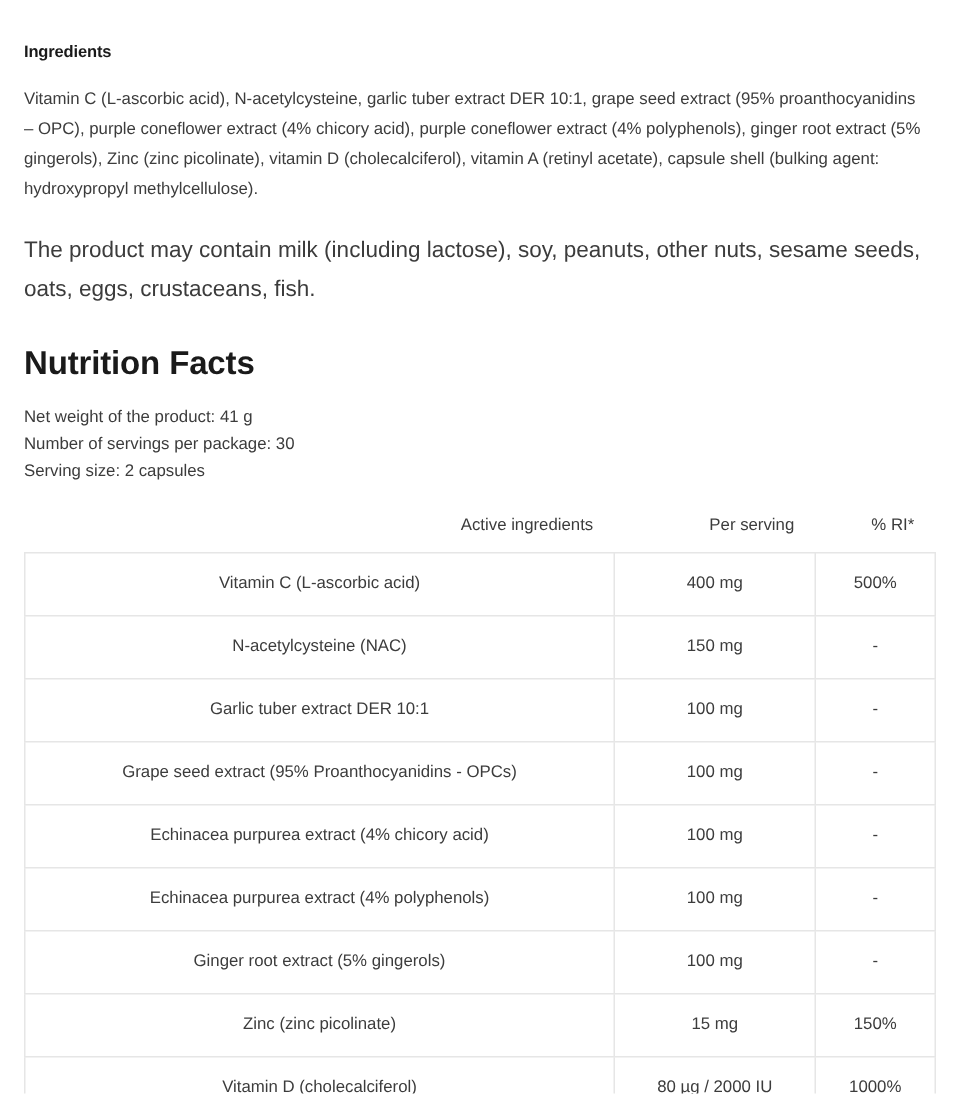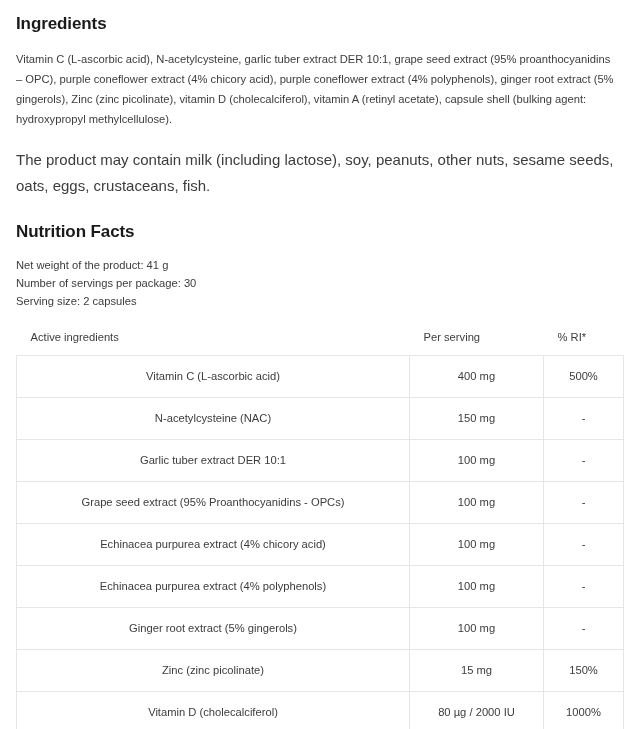--- a/index.html
+++ b/index.html
@@ -13,62 +13,62 @@
     height: 729px;
     font-family: "Liberation Sans", sans-serif;
     color: #333333;
     -webkit-font-smoothing: antialiased;
   }
   .page {
     width: 639px;
     padding: 14px 16px 0 16px;
   }
   h2.section-title {
-    font-size: 17px;
+    font-size: 11px;
     font-weight: bold;
     color: #1a1a1a;
-    margin: 0 0 16px 0;
+    margin: 15px 0 16px 0;
     letter-spacing: -0.1px;
   }
   .ingredients-paragraph {
     font-size: 11.2px;
     line-height: 1.78;
     color: #3c3c3c;
     margin: 2px 0 17px 0;
     max-width: 600px;
   }
   .allergen-paragraph {
     font-size: 15px;
     line-height: 1.78;
     color: #3c3c3c;
     margin: 5px 0 22px 0;
     max-width: 600px;
   }
   h2.nutrition-title {
-    font-size: 17px;
+    font-size: 22px;
     font-weight: bold;
     color: #1a1a1a;
     margin: 0 0 14px 0;
     letter-spacing: -0.1px;
   }
   .meta-line {
     font-size: 11.2px;
     line-height: 1.62;
     color: #3c3c3c;
   }
   .nutrition-table-wrap {
     margin-top: 14px;
   }
   table.nutrition-table {
     width: 607px;
     border-collapse: collapse;
     table-layout: fixed;
   }
   table.nutrition-table th {
-    text-align: left;
+    text-align: right;
     font-size: 11.2px;
     font-weight: normal;
     color: #3c3c3c;
     padding: 6px 14px 12px 14px;
     border: none;
     vertical-align: bottom;
   }
   table.nutrition-table td {
     font-size: 11.2px;
     color: #3c3c3c;

